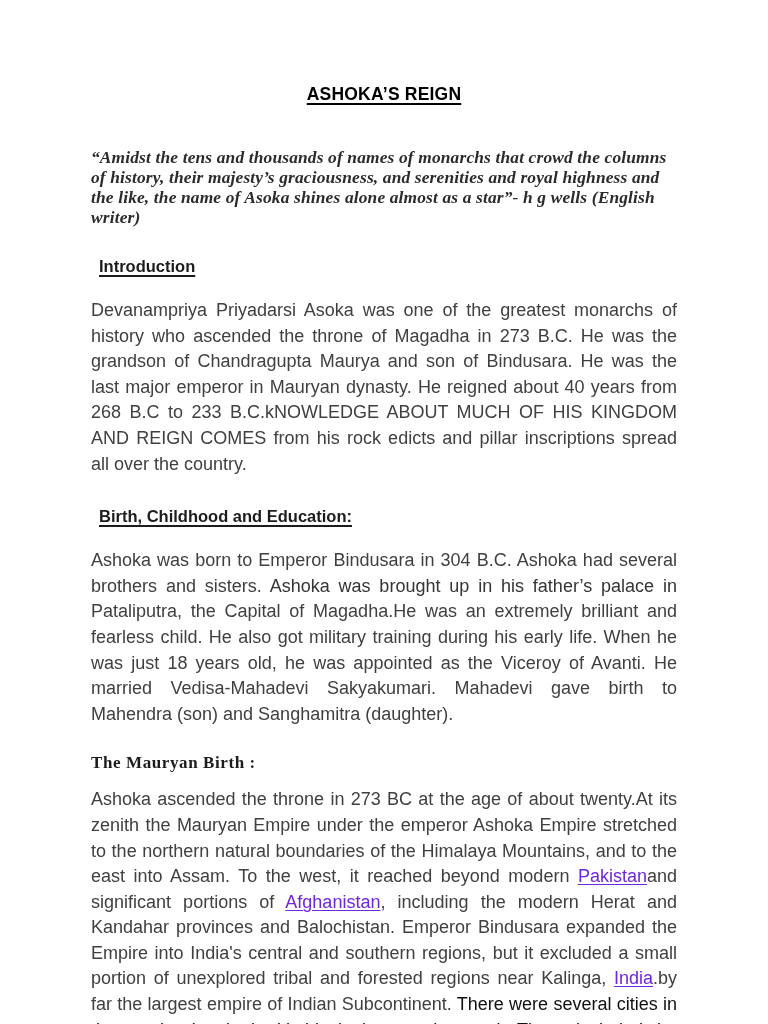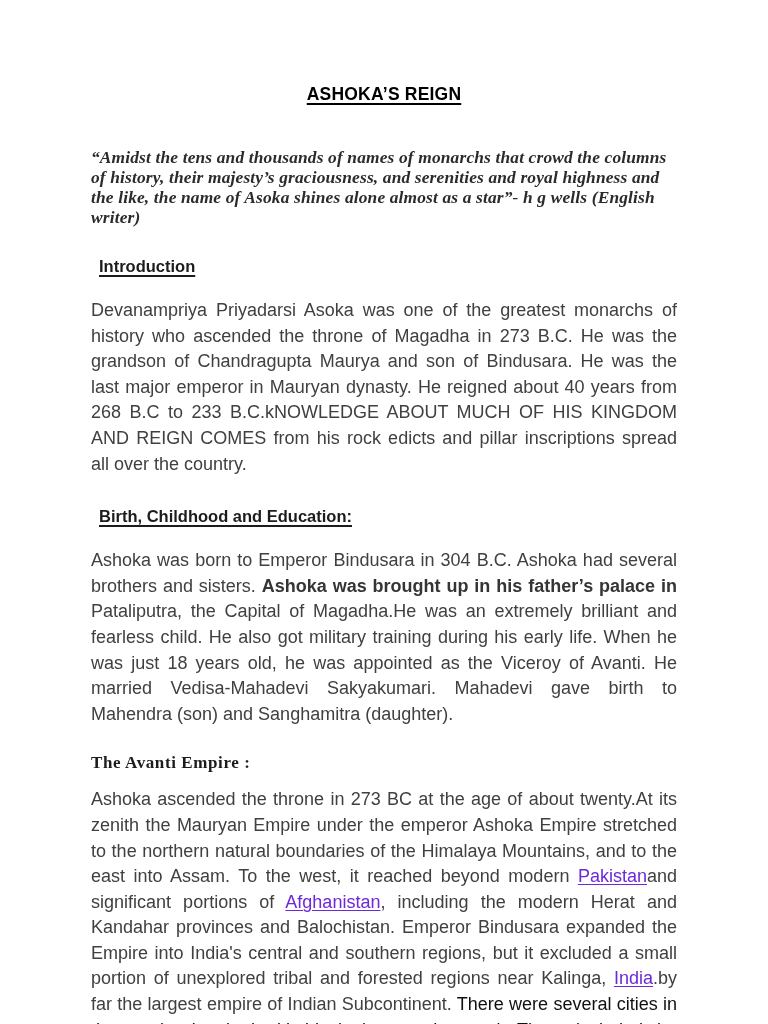--- a/index.html
+++ b/index.html
@@ -92,21 +92,21 @@
     padding-top: 14px;
     text-align: justify;
     text-justify: inter-word;
     font-family: "Liberation Sans", sans-serif;
     font-size: 18px;
     line-height: 25.6px;
     color: #404040;
     width: 586px;
   }
 
-  .body-p b { font-weight: bold; color: #353535; }
+  .body-p b { font-weight: normal; color: #353535; }
 
   .link {
     color: #6d28d9;
     text-decoration: underline;
     text-underline-offset: 2px;
     text-decoration-thickness: 1px;
     cursor: pointer;
   }
 
   .tail-dark { color: #101010; }
@@ -128,18 +128,18 @@
     </h2>
 
     <p class="body-p">Devanampriya Priyadarsi Asoka was one of the greatest monarchs of history who ascended the throne of Magadha in 273 B.C. He was the grandson of Chandragupta Maurya and son of Bindusara. He was the last major emperor in Mauryan dynasty. He reigned about 40 years from 268 B.C to 233 B.C.kNOWLEDGE ABOUT MUCH OF HIS KINGDOM AND REIGN COMES from his rock edicts and pillar inscriptions spread all over the country.</p>
 
     <h2 class="h-sans">
       <span class="u">Birth, Childhood and Education:</span>
     </h2>
 
     <p class="body-p"><span>Ashoka was born to Emperor Bindusara in 304 B.C. Ashoka had several brothers and sisters. </span><b>Ashoka was brought up in his father’s palace in</b><span> Pataliputra, the Capital of Magadha.He was an extremely brilliant and fearless child. He also got military training during his early life. When he was just 18 years old, he was appointed as the Viceroy of Avanti. He married Vedisa-Mahadevi Sakyakumari. Mahadevi gave birth to Mahendra (son) and Sanghamitra (daughter).</span></p>
 
-    <h2 class="h-serif">The Avanti Empire :</h2>
+    <h2 class="h-serif">The Mauryan Birth :</h2>
 
     <p class="body-p"><span>Ashoka ascended the throne in 273 BC at the age of about twenty.At its zenith the Mauryan Empire under the emperor Ashoka Empire stretched to the northern natural boundaries of the Himalaya Mountains, and to the east into Assam. To the west, it reached beyond modern </span><span class="link">Pakistan</span><span>and significant portions of </span><span class="link">Afghanistan</span><span>, including the modern Herat and Kandahar provinces and Balochistan. Emperor Bindusara expanded the Empire into India's central and southern regions, but it excluded a small portion of unexplored tribal and forested regions near Kalinga, </span><span class="link">India</span><span>.by far the largest empire of Indian Subcontinent. </span><span class="tail-dark">There were several cities in the empire (marked with black dots on the map). These included the capital</span></p>
 
   </div>
 </div>
 
 </body></html>

